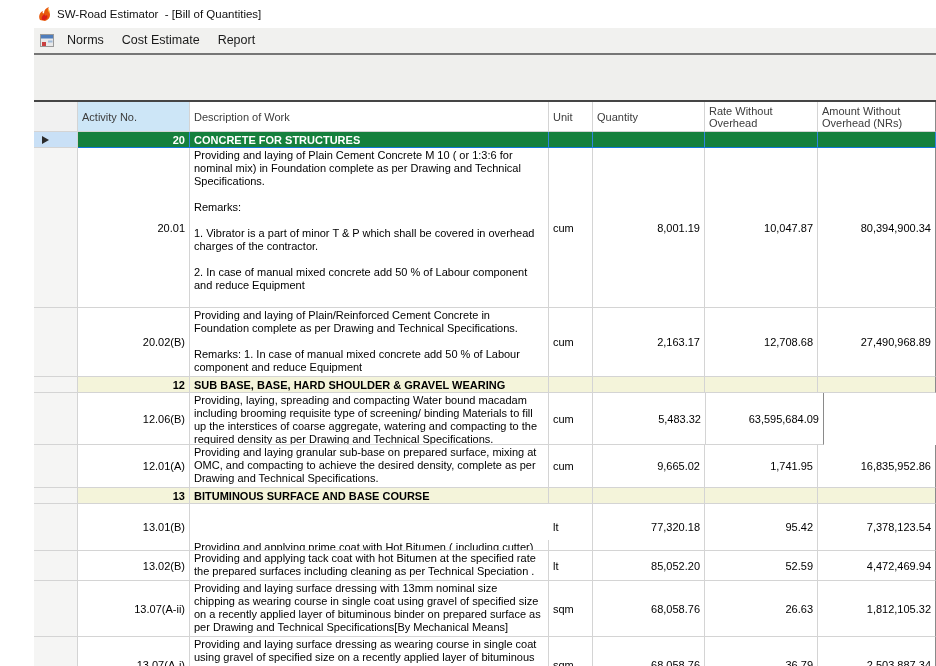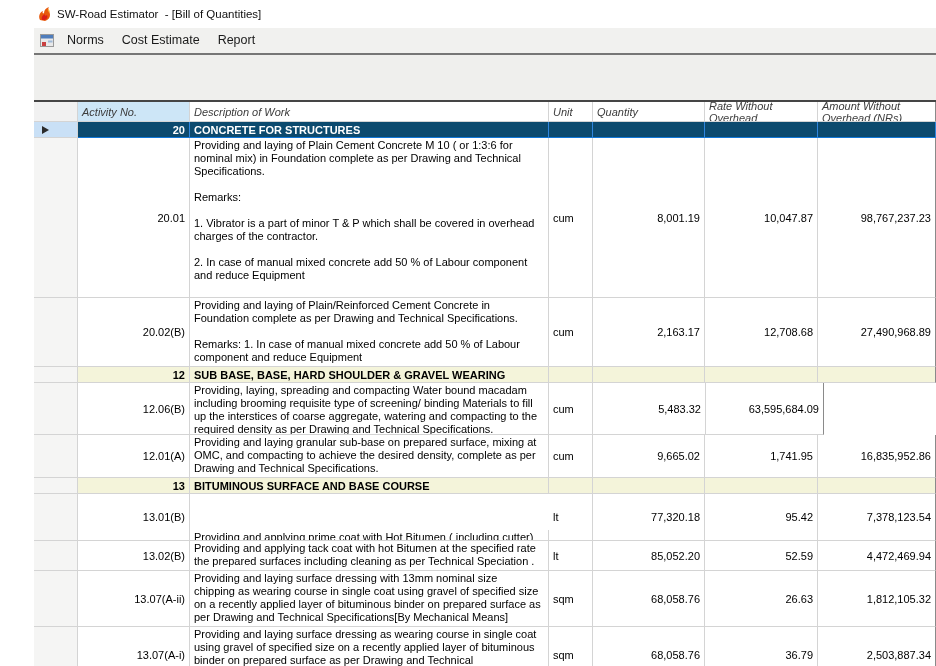--- a/index.html
+++ b/index.html
@@ -20,36 +20,36 @@
   
   .form-band{position:absolute;left:34px;top:55px;width:902px;height:45px;background:#efefed;}
   
   .grid{position:absolute;left:34px;top:100px;width:902px;height:566px;background:#fff;
     border-top:2px solid #454545;box-sizing:border-box;overflow:hidden;font-size:11px;}
   .grow{display:flex;width:902px;box-sizing:border-box;}
   .cell{box-sizing:border-box;border-right:1px solid #d4d4d4;border-bottom:1px solid #d4d4d4;
     overflow:hidden;display:flex;align-items:center;padding:1px 4px;}
   .cell:last-child{border-right:1px solid #8a8a8a;}
   
-  .hrow{height:20px;font-style:italic;}
+  .hrow{height:30px;}
   .hrow .cell{background:#ffffff;color:#3c3c3c;font-size:11px;line-height:12px;}
   .hrow .gutter{background:#f1f1f1;}
   .hrow .hl{background:#cde6f7;}
   
   .gutter{background:#f5f5f4;flex:0 0 44px;justify-content:flex-start;}
   .gutter.sel{background:#c9e0f6;}
   .tri{width:0;height:0;border-left:7px solid #2b2b2b;border-top:4.5px solid transparent;border-bottom:4.5px solid transparent;margin-left:4px;}
   
   .al-r{justify-content:flex-end;text-align:right;}
   .al-l{justify-content:flex-start;text-align:left;}
   .desc{align-items:flex-start;white-space:pre-wrap;line-height:13px;padding-top:1px;display:block;}
   
   .grow.group .cell{background:#f4f4da;font-weight:bold;}
   .grow.group .gutter{background:#f5f5f4;font-weight:normal;}
-  .grow.selected .cell{background:#0c4a6e;color:#fff;font-weight:bold;border-right-color:#2f86de;border-bottom-color:#1177d7;}
+  .grow.selected .cell{background:#15803d;color:#fff;font-weight:bold;border-right-color:#2f86de;border-bottom-color:#1177d7;}
   .grow.selected .gutter{background:#c9e0f6;border-right-color:#d4d4d4;border-bottom-color:#d4d4d4;}
 </style>
 </head>
 <body>
 
 <div class="titlebar">
   <svg class="app-icon" viewBox="0 0 13 14">
     <path d="M2 13 C0 9 2 5 5 4 C4 6 5 7 6 6 C6 3 8 1 11 0 C9 3 12 4 12 8 C12 11 10 13 7 14 Z" fill="#e8590c"></path>
     <path d="M4 13 C3 10 5 8 7 7 C6 9 8 9 9 8 C10 10 9 12 7 13 Z" fill="#d91e18"></path>
     <path d="M10 2 C9 4 11 4 11 6 C12 5 12 3 10 2 Z" fill="#f7b731"></path>
@@ -105,21 +105,21 @@
 Remarks:
 
 1. Vibrator is a part of minor T &amp; P which shall be covered in overhead
 charges of the contractor.
 
 2. In case of manual mixed concrete add 50 % of Labour component
 and reduce Equipment</div>
       <div class="cell al-l" style="flex: 0 0 44px;">cum</div>
       <div class="cell al-r" style="flex: 0 0 112px;">8,001.19</div>
       <div class="cell al-r" style="flex: 0 0 113px;">10,047.87</div>
-      <div class="cell al-r" style="flex: 0 0 118px;">98,767,237.23</div>
+      <div class="cell al-r" style="flex: 0 0 118px;">80,394,900.34</div>
     </div>
     <div class="grow item" style="height: 69px;">
       <div class="cell gutter"></div>
       <div class="cell al-r" style="flex: 0 0 112px;">20.02(B)</div>
       <div class="cell desc al-l" style="flex: 0 0 359px;">Providing and laying of Plain/Reinforced Cement Concrete in
 Foundation complete as per Drawing and Technical Specifications.
 
 Remarks: 1. In case of manual mixed concrete add 50 % of Labour
 component and reduce Equipment</div>
       <div class="cell al-l" style="flex: 0 0 44px;">cum</div>

